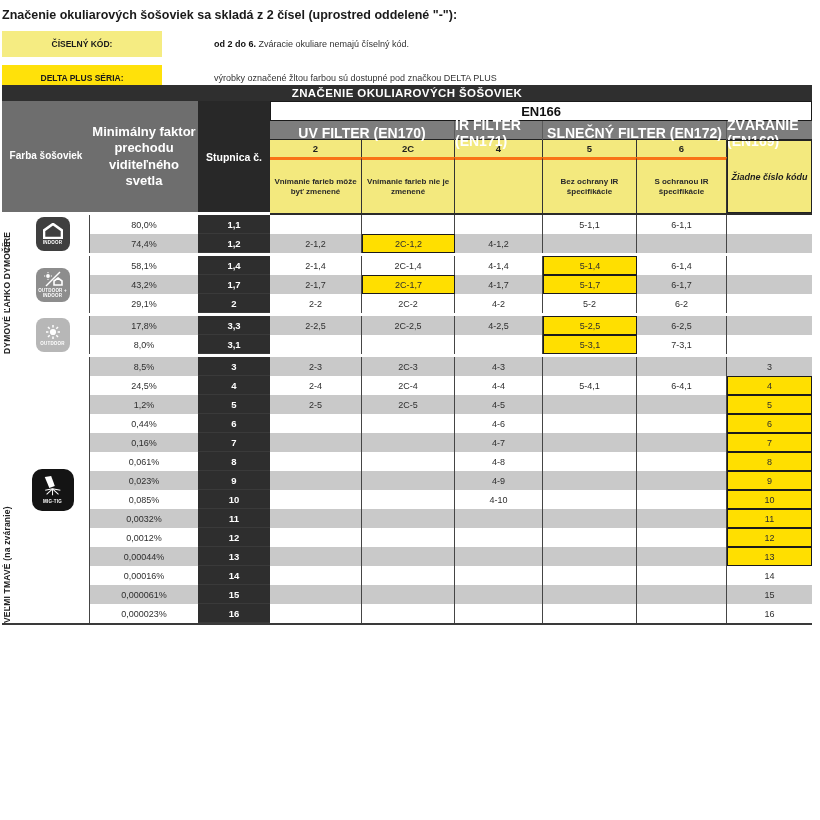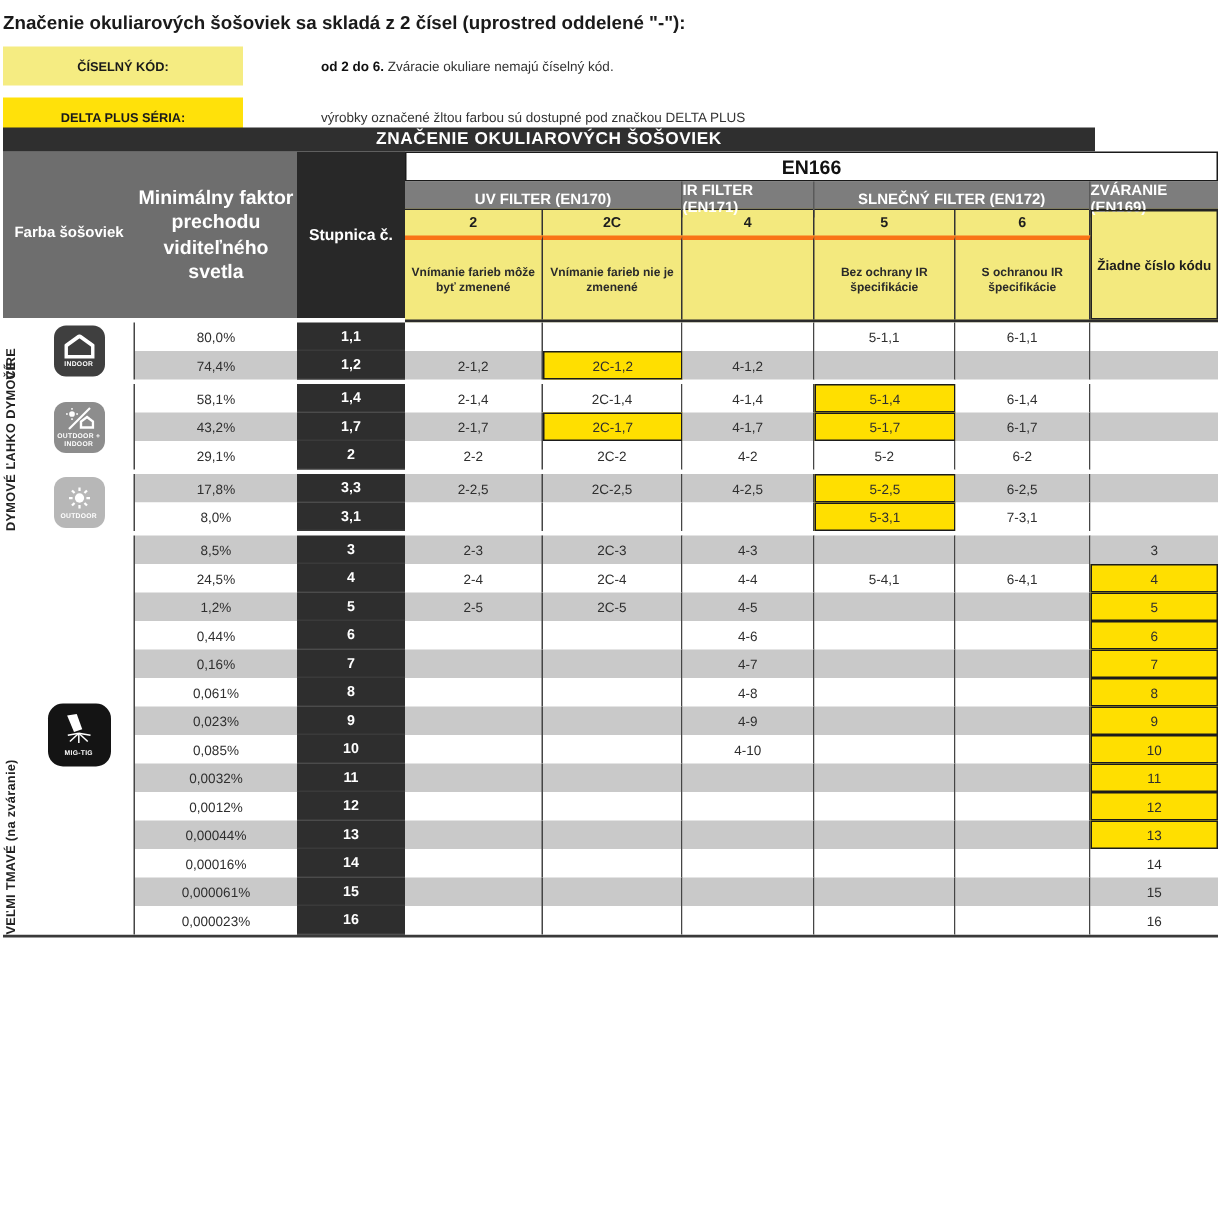--- a/index.html
+++ b/index.html
@@ -1,52 +1,52 @@
 <!DOCTYPE html>
 <html><head>
 <meta charset="utf-8">
 <style>
   * { box-sizing: border-box; margin: 0; padding: 0; }
   html,body { width:820px; height:820px; background:#fff; font-family:"Liberation Sans", sans-serif; }
   .page { position:relative; width:820px; height:820px; overflow:hidden; }
   .tablewrap { position:absolute; left:2px; top:85px; width:810px; }
 
-  .title-bar { width:728px; height:16px; background:#2f2f2f; color:#fff;
+  .title-bar { width:810px; height:16px; background:#2f2f2f; color:#fff;
     font-size:11.5px; font-weight:700; letter-spacing:.4px;
     display:flex; align-items:center; justify-content:center; }
 
   .head { display:flex; width:810px; }
   .corner { width:268px; height:111px; background:#282828; display:flex; }
   .panel { width:196px; height:111px; background:#6e6e6e; display:flex; color:#fff; }
   .h-farba { width:88px; display:flex; align-items:center; justify-content:center;
     font-size:10px; font-weight:700; text-align:center; line-height:1.25; padding:2px; }
   .h-min { width:108px; display:flex; align-items:center; justify-content:center;
     font-size:13px; font-weight:700; text-align:center; line-height:1.25; padding:2px; }
   .h-stup { width:72px; display:flex; align-items:center; justify-content:center;
     color:#fff; font-size:10.5px; font-weight:700; text-align:center; }
 
   .right-head { width:542px; }
   .en166 { height:20px; background:#fff; border:1px solid #1a1a1a; color:#111;
     font-size:13px; font-weight:700; display:flex; align-items:center; justify-content:center; }
   .filter-bar { height:18px; display:flex; background:#7d7d7d; }
   .fcell { height:24px; display:flex; align-items:center; justify-content:center;
-    color:#fff; font-size:10px; font-weight:700; border-right:1px solid #5a5a5a; }
+    color:#fff; font-size:14px; font-weight:700; border-right:1px solid #5a5a5a; }
   .fcell:last-child { border-right:none; }
 
   .codedesc { display:grid; grid-template-columns:92px 93px 88px 94px 90px 85px;
     grid-template-rows:17px 56px; border-top:1px solid #222; border-bottom:2px solid #2b2b2b;
     background:#f3e97e; }
   .ccode { grid-row:1; border-right:1px solid #333; display:flex; align-items:center;
     justify-content:center; font-size:9.5px; font-weight:700; color:#1d1d1d; }
   .cdesc { grid-row:2; border-right:1px solid #333; border-top:3px solid #f97316;
     display:flex; align-items:center; justify-content:center; text-align:center;
     font-size:8px; font-weight:600; color:#2a2a2a; line-height:1.2; padding:2px 4px; }
   .cnote { grid-column:6; grid-row:1 / 3; border:1px solid #222; display:flex;
     align-items:center; justify-content:center; font-size:9px; font-weight:700;
-    color:#1d1d1d; text-align:left; }
+    color:#1d1d1d; text-align:left;font-style:italic; }
 
   .tbody { border-bottom:2px solid #3a3a3a; width:810px; }
   .group { display:flex; margin-bottom:3px; }
   .group:last-child { margin-bottom:0; }
   .side { width:88px; background:#fff; border-right:1px solid #454545;
     position:relative; display:flex; align-items:center; justify-content:center; }
   .rot { position:absolute; left:0px; top:0; bottom:0; display:flex; align-items:center;
     writing-mode:vertical-rl; transform:rotate(180deg);
     font-size:8.5px; font-weight:700; color:#222; letter-spacing:.2px; white-space:nowrap; }
   .gicon { width:34px; height:34px; border-radius:8px; display:flex; flex-direction:column;

